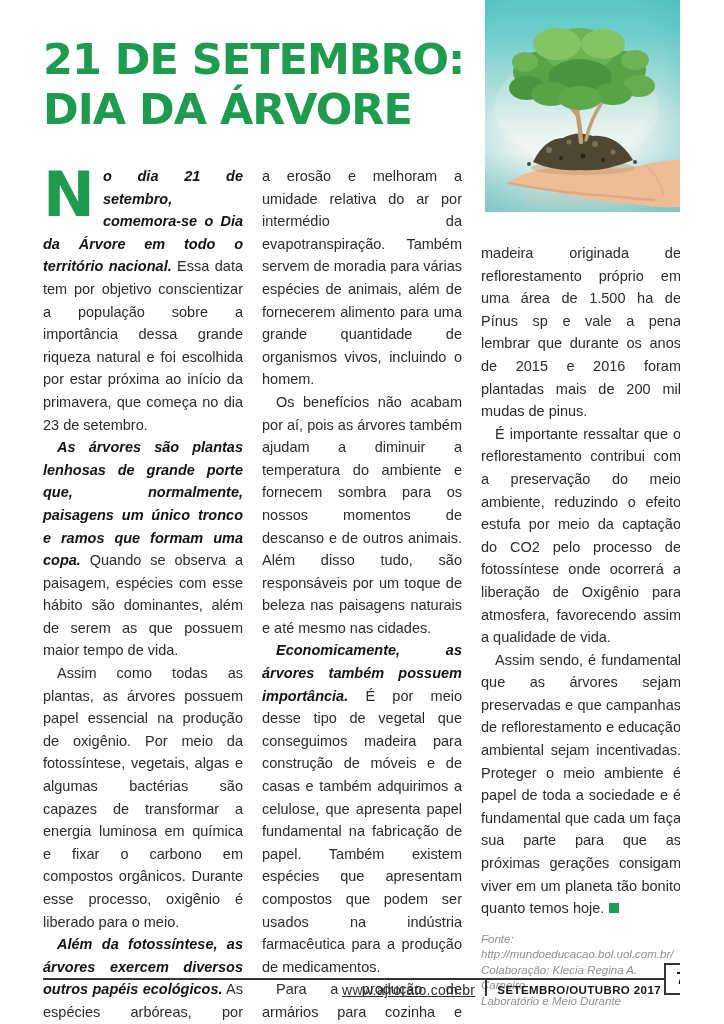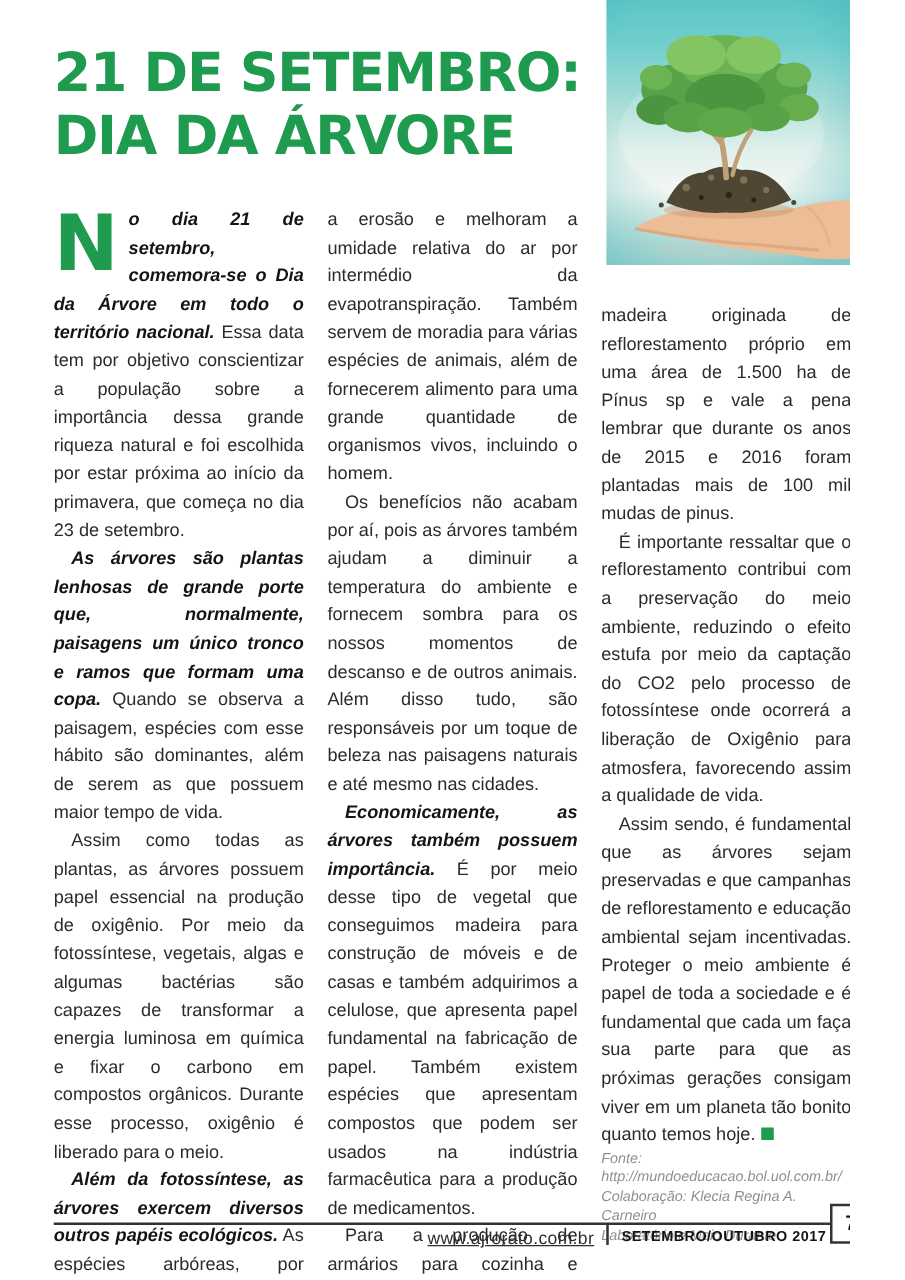--- a/index.html
+++ b/index.html
@@ -35,21 +35,21 @@
     font-family:"DejaVu Sans", sans-serif;
     font-size:62px; line-height:56px; height:60px;
     padding-right:8px; padding-top:2px;
   }
   .end-marker {
     display:inline-block; width:10px; height:10px;
     background:#1e9b4e; margin-left:5px;
   }
   
   .source {
-    margin-top:0; font-style:italic; font-size:11.5px;
+    margin-top:12px; font-style:italic; font-size:11.5px;
     line-height:15px; color:#8f8f8f; text-align:left;
   }
   .source p { margin:0; }
   .source p + p { margin-top:1px; }
   
   .footer-rule {
     position:absolute; left:43px; top:978px; width:622px; height:2px;
     background:#333333;
   }
   .footer {
@@ -151,21 +151,21 @@
   </div>
 
   <div class="col col2">
     <p><span>a erosão e melhoram a umidade relativa do ar por intermédio da evapotranspiração. Também servem de moradia para várias espécies de animais, além de fornecerem alimento para uma grande quantidade de organismos vivos, incluindo o homem.</span></p>
     <p class="indent"><span>Os benefícios não acabam por aí, pois as árvores também ajudam a diminuir a temperatura do ambiente e fornecem sombra para os nossos momentos de descanso e de outros animais. Além disso tudo, são responsáveis por um toque de beleza nas paisagens naturais e até mesmo nas cidades.</span></p>
     <p class="indent"><b>Economicamente, as árvores também possuem importância.</b><span> É por meio desse tipo de vegetal que conseguimos madeira para construção de móveis e de casas e também adquirimos a celulose, que apresenta papel fundamental na fabricação de papel. Também existem espécies que apresentam compostos que podem ser usados na indústria farmacêutica para a produção de medicamentos.</span></p>
     <p class="indent"><span>Para a produção de armários para cozinha e banheiro, a empresa A. J. RORATO utiliza</span></p>
   </div>
 
   <div class="col col3">
-    <p><span>madeira originada de reflorestamento próprio em uma área de 1.500 ha de Pínus sp e vale a pena lembrar que durante os anos de 2015 e 2016 foram plantadas mais de 100 mil mudas de pinus.</span></p>
+    <p><span>madeira originada de reflorestamento próprio em uma área de 1.500 ha de Pínus sp e vale a pena lembrar que durante os anos de 2015 e 2016 foram plantadas mais de 200 mil mudas de pinus.</span></p>
     <p class="indent"><span>É importante ressaltar que o reflorestamento contribui com a preservação do meio ambiente, reduzindo o efeito estufa por meio da captação do CO2 pelo processo de fotossíntese onde ocorrerá a liberação de Oxigênio para atmosfera, favorecendo assim a qualidade de vida.</span></p>
     <p class="indent"><span>Assim sendo, é fundamental que as árvores sejam preservadas e que campanhas de reflorestamento e educação ambiental sejam incentivadas. Proteger o meio ambiente é papel de toda a sociedade e é fundamental que cada um faça sua parte para que as próximas gerações consigam viver em um planeta tão bonito quanto temos hoje.</span><span class="end-marker"></span></p>
     <div class="source">
       <p>Fonte: http://mundoeducacao.bol.uol.com.br/</p>
       <p>Colaboração: Klecia Regina A. Carneiro</p>
       <p>Laboratório e Meio Durante</p>
     </div>
   </div>
 
   <div class="footer-rule"></div>

